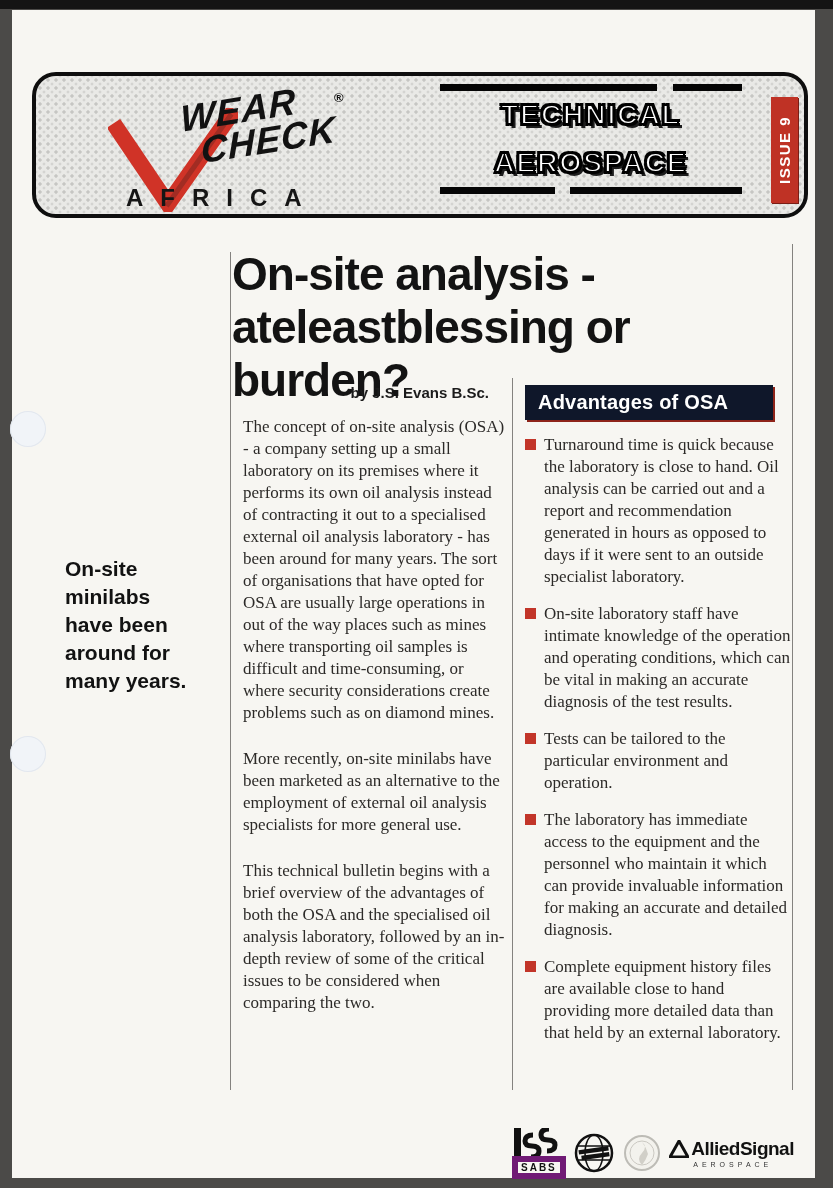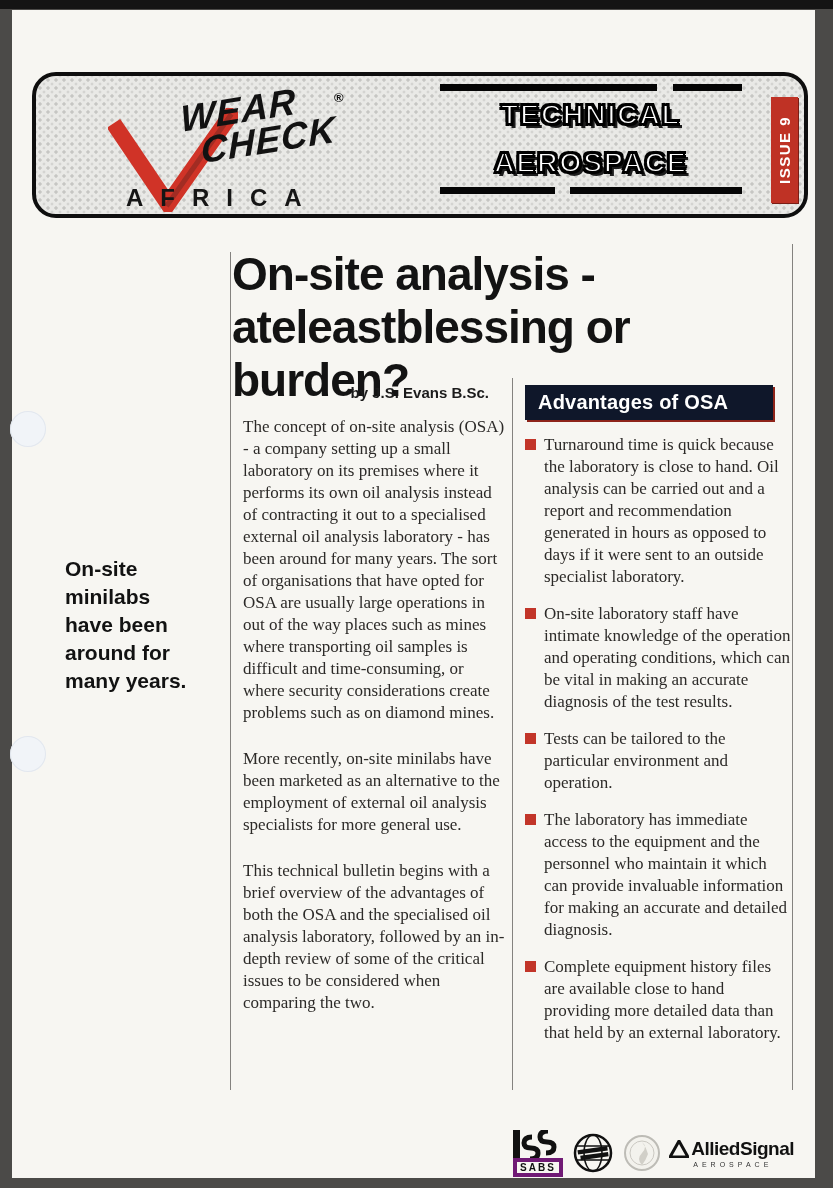--- a/index.html
+++ b/index.html
@@ -122,21 +122,21 @@
   .adv-list li .bullet-sq{
     position:absolute; left:0; top:5px; width:11px; height:11px; background:#c23529;
   }
   
   .footer-logos{
     position:absolute; left:500px; top:1116px; width:282px; height:54px;
     display:flex; align-items:center; justify-content:space-between;
   }
   .logo{ display:flex; flex-direction:column; align-items:center; }
   .sabs-box{
-    border:4px solid #701a75; padding:0 3px; font-size:10px; font-weight:bold;
+    border:6px solid #701a75; padding:0 3px; font-size:10px; font-weight:bold;
     letter-spacing:2px; color:#111; margin-top:-2px;
   }
   .allied{ display:flex; flex-direction:column; align-items:flex-start; }
   .allied-row{ display:flex; align-items:center; gap:2px; }
   .allied-name{ font-size:19px; font-weight:bold; letter-spacing:-0.5px; color:#111; }
   .allied-sub{ font-size:7px; letter-spacing:4px; color:#333; margin-left:24px; margin-top:1px; }
   .crest-wrap{ opacity:.55; }
 </style>
 </head>
 <body>

